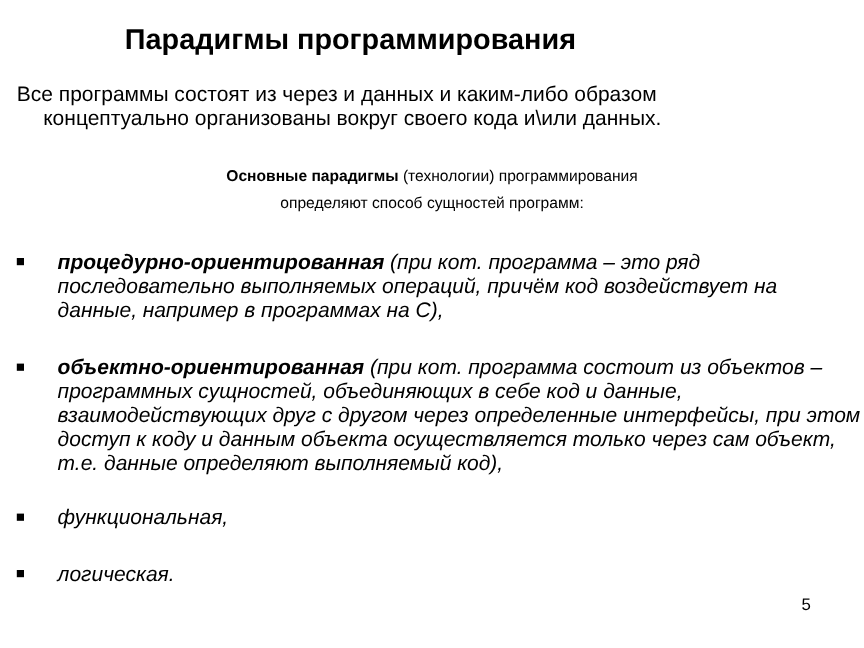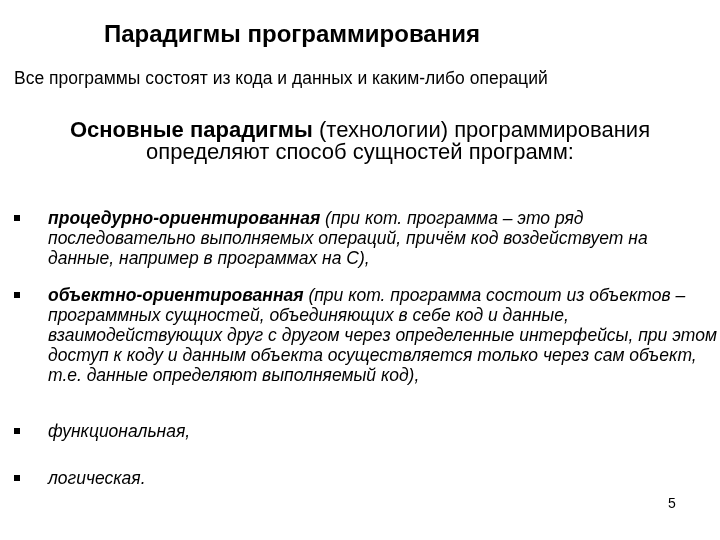--- a/index.html
+++ b/index.html
@@ -2,48 +2,49 @@
 <html><head>
 <meta charset="utf-8">
 <style>
   html, body { margin:0; padding:0; background:#ffffff; }
   body { width:720px; height:540px; position:relative; overflow:hidden;
          font-family:"Liberation Sans", sans-serif; color:#000; }
   .title { position:absolute; left:0; width:584px; top:20px; text-align:center;
            font-size:24px; font-weight:bold; letter-spacing:0px; }
   .intro { position:absolute; left:14px; top:68px; font-size:17.5px; line-height:20px; }
   .intro .l2 { padding-left:22px; display:block; }
-  .center { position:absolute; left:0; width:720px; top:119px; text-align:center;
-            font-size:22px; line-height:22px; }
+  .center { position:absolute; left:0; width:720px; top:136px; text-align:center;
+            font-size:13px; line-height:22px; }
   .bullet { position:absolute; left:14px; font-size:17.5px; line-height:20px;font-style:italic; }
   .bullet .mark { position:absolute; left:0; top:7px; width:6px; height:6px; background:#000; }
   .bullet .text { display:block; padding-left:34px; width:680px; }
   .b { font-weight:bold; }
   .pagenum { position:absolute; left:668px; top:495px; font-size:14px; }
 </style>
 </head>
 <body>
 
 <div class="title">Парадигмы программирования</div>
 
 <div class="intro">
-  <span>Все программы состоят из кода и данных и каким-либо операций</span>
+  <span>Все программы состоят из через и данных и каким-либо образом</span>
+  <span class="l2">концептуально организованы вокруг своего кода и\или данных.</span>
 </div>
 
 <div class="center">
   <span class="b">Основные парадигмы</span><span> (технологии) программирования</span><br>
   <span>определяют способ сущностей программ:</span>
 </div>
 
 <div class="bullet" style="top:208px;">
   <span class="mark"></span>
   <span class="text" style="width:640px;"><span class="b">процедурно-ориентированная</span><span> (при кот. программа – это ряд последовательно выполняемых операций, причём код воздействует на данные, например в программах на С),</span></span>
 </div>
 
-<div class="bullet" style="top:285px;">
+<div class="bullet" style="top:296px;">
   <span class="mark"></span>
   <span class="text" style="width:672px;"><span class="b">объектно-ориентированная</span><span> (при кот. программа состоит из объектов – программных сущностей, объединяющих в себе код и данные, взаимодействующих друг с другом через определенные интерфейсы, при этом доступ к коду и данным объекта осуществляется только через сам объект, т.е. данные определяют выполняемый код),</span></span>
 </div>
 
 <div class="bullet" style="top:421px;">
   <span class="mark"></span>
   <span class="text">функциональная,</span>
 </div>
 
 <div class="bullet" style="top:468px;">

